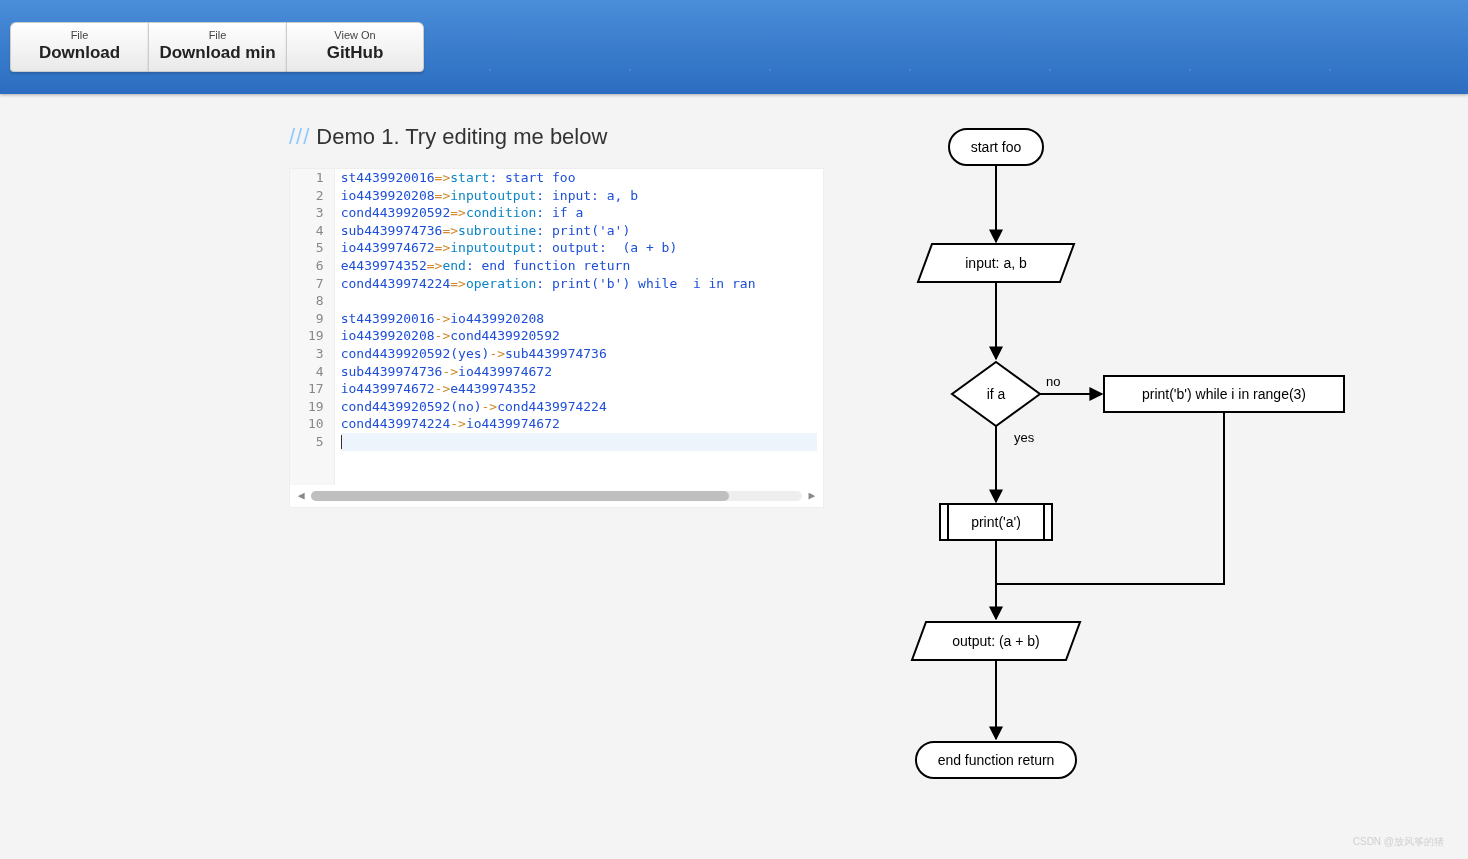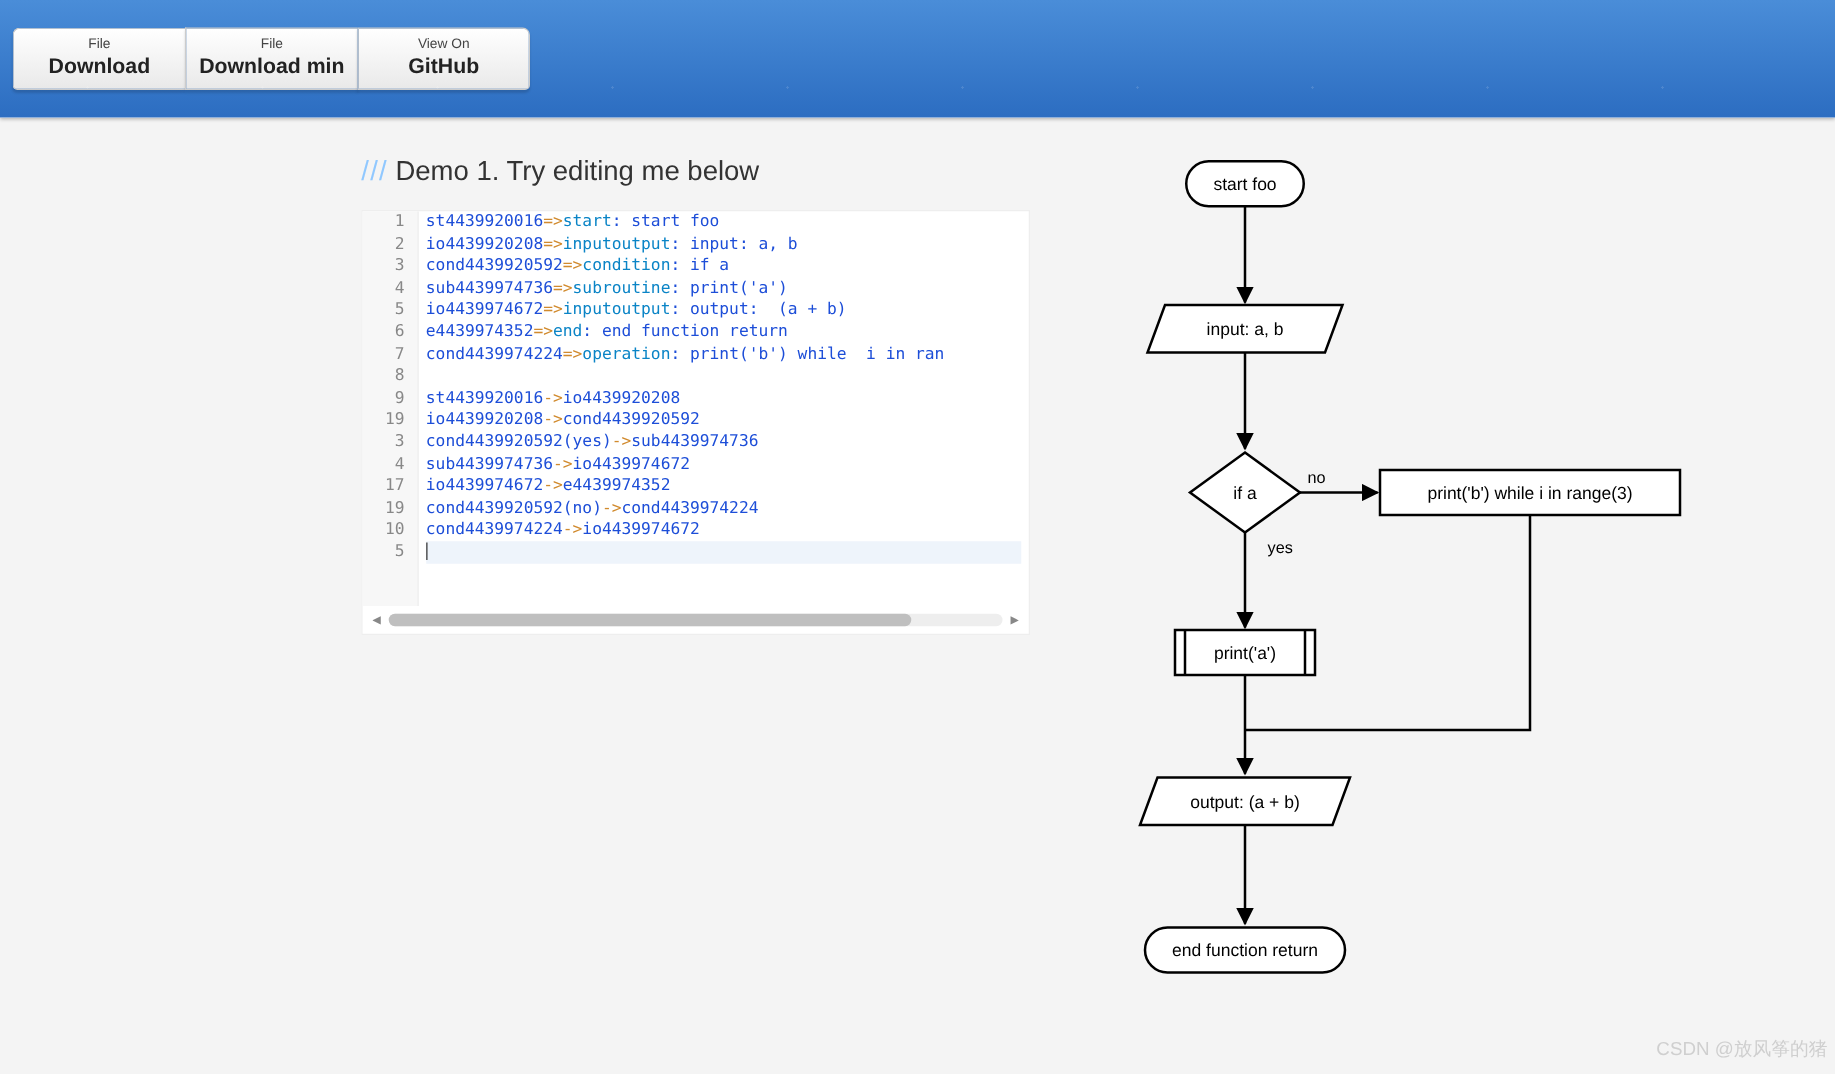--- a/index.html
+++ b/index.html
@@ -76,21 +76,21 @@
   .hscroll{
     height:22px; display:flex;align-items:center; padding:0 8px;gap:6px;
   }
   .hscroll .arrow{ color:#888;font-size:11px; user-select:none;}
   .hscroll .track{ flex:1;height:10px;background:#eee;border-radius:6px;position:relative;}
   .hscroll .thumb{ position:absolute;left:0;width:85%;height:10px;background:#bfbfbf;border-radius:6px;}
   
   .right-col{ width: 520px; position:relative; }
   
   .watermark{
-    position:fixed; right:6px; bottom:10px; color:#cfcfcf; font-size:15px;
+    position:fixed; right:24px; bottom:10px; color:#cfcfcf; font-size:10px;
   }
 </style>
 </head>
 <body>
 
 <div class="header">
   <div class="btn-group">
     <div class="header-btn">
       <span class="top">File</span>
       <span class="bot">Download</span>

